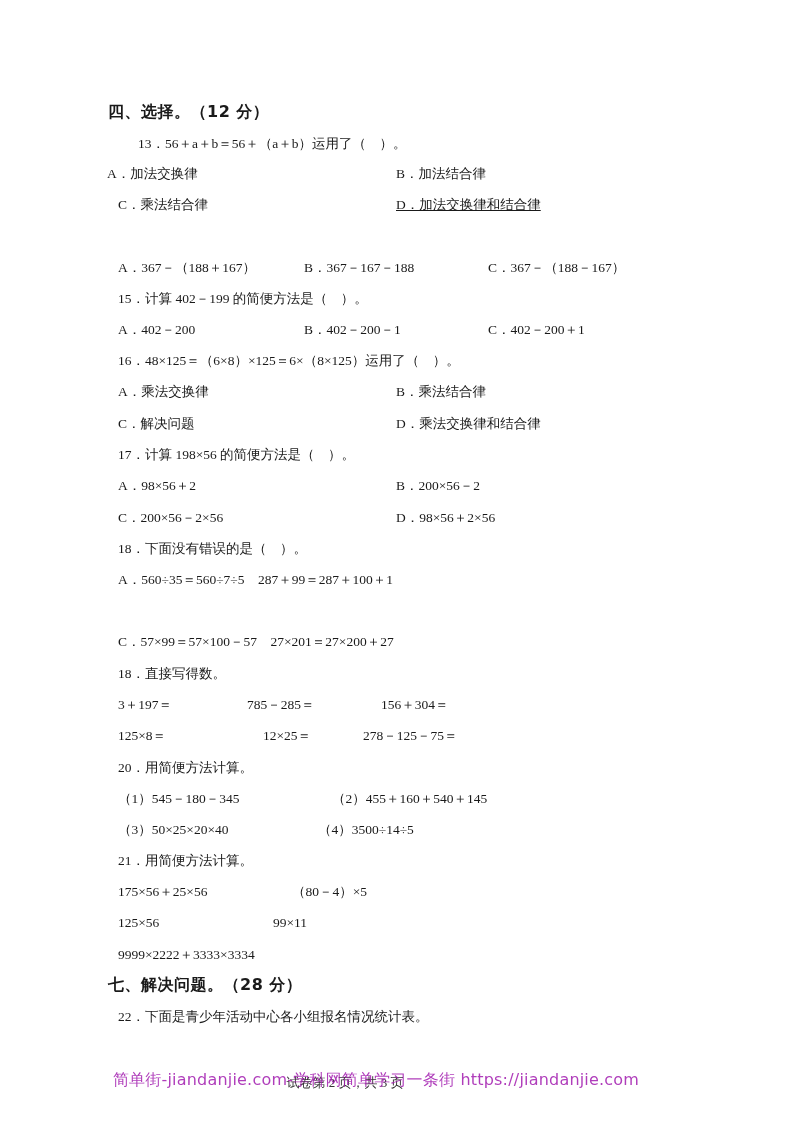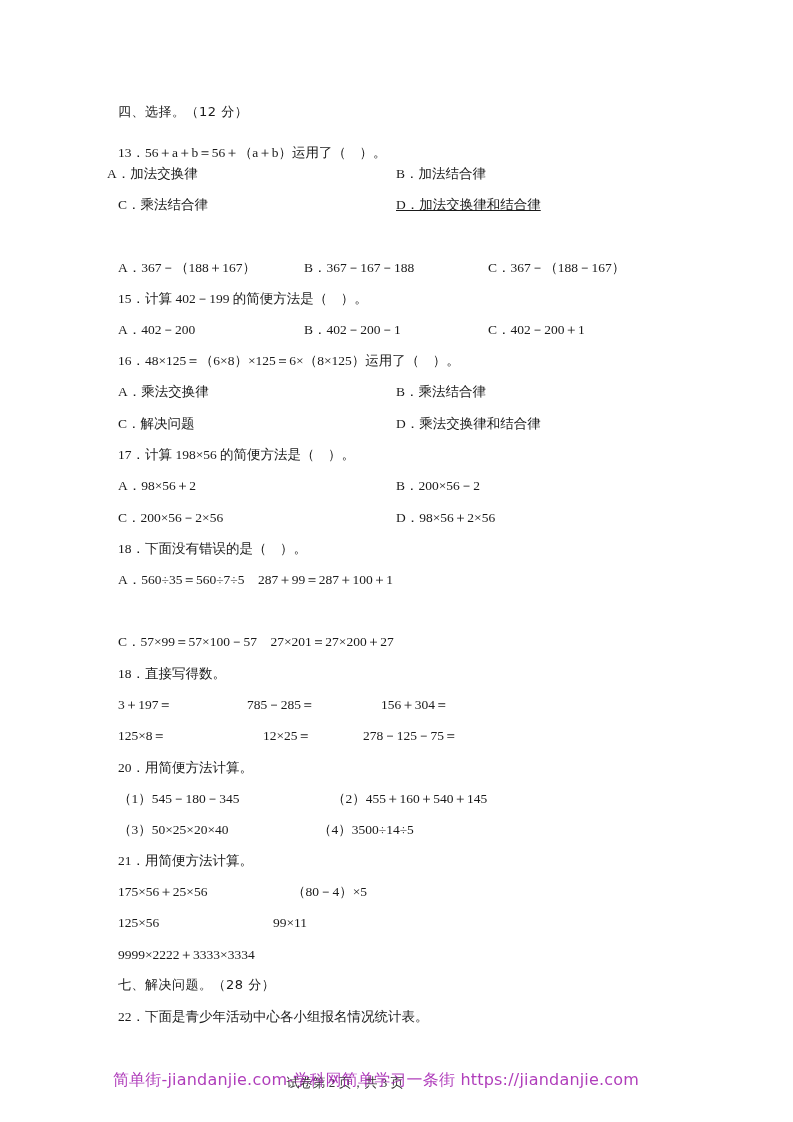--- a/index.html
+++ b/index.html
@@ -1,36 +1,36 @@
 <!DOCTYPE html>
 <html><head>
   <meta charset="utf-8">
   <style>
     html, body { margin: 0; padding: 0; background: #ffffff; }
     body { width: 793px; height: 1122px; position: relative; overflow: hidden;
       font-family: "Liberation Serif", "DejaVu Serif", serif; color: #1a1a1a; }
     .page { position: absolute; left: 0; top: 0; width: 793px; height: 1122px; }
     .line { position: absolute; left: 118px; font-size: 13.5px; line-height: 18px; white-space: pre; }
-    .heading { position: absolute; left: 118px; font-size: 13px; font-weight: normal; line-height: 20px;
+    .heading { position: absolute; left: 108px; font-size: 16px; font-weight: bold; line-height: 20px;
       font-family: "DejaVu Sans", "Liberation Sans", sans-serif; letter-spacing: 0.5px; }
     .opt { position: absolute; font-size: 13.5px; line-height: 18px; white-space: pre; }
     .footer-page { position: absolute; top: 1074px; left: 0; width: 690px; text-align: center;
       font-size: 13px; color: #333; }
     .watermark { position: absolute; top: 1070px; left: 0; width: 752px; text-align: center;
       font-family: "DejaVu Sans", "Liberation Sans", sans-serif; font-size: 16px; color: #a21caf;
       opacity: 0.85; letter-spacing: 0.2px; }
   </style>
 </head>
 <body>
 
 <div class="page">
 
   <div class="heading" style="top:102px;">四、选择。（12 分）</div>
 
-  <div class="line" style="top:144px;">13．56＋a＋b＝56＋（a＋b）运用了（　）。</div>
+  <div class="line" style="top:135px;margin-left:20px;">13．56＋a＋b＝56＋（a＋b）运用了（　）。</div>
   <div class="opt" style="top:165px; left:107px;">A．加法交换律</div>
   <div class="opt" style="top:165px; left:396px;">B．加法结合律</div>
   <div class="opt" style="top:196px; left:118px;">C．乘法结合律</div>
   <div class="opt" style="top:196px; left:396px;text-decoration:underline;">D．加法交换律和结合律</div>
 
   <div class="opt" style="top:259px; left:118px;">A．367－（188＋167）</div>
   <div class="opt" style="top:259px; left:304px;">B．367－167－188</div>
   <div class="opt" style="top:259px; left:488px;">C．367－（188－167）</div>
 
   <div class="line" style="top:290px;">15．计算 402－199 的简便方法是（　）。</div>

